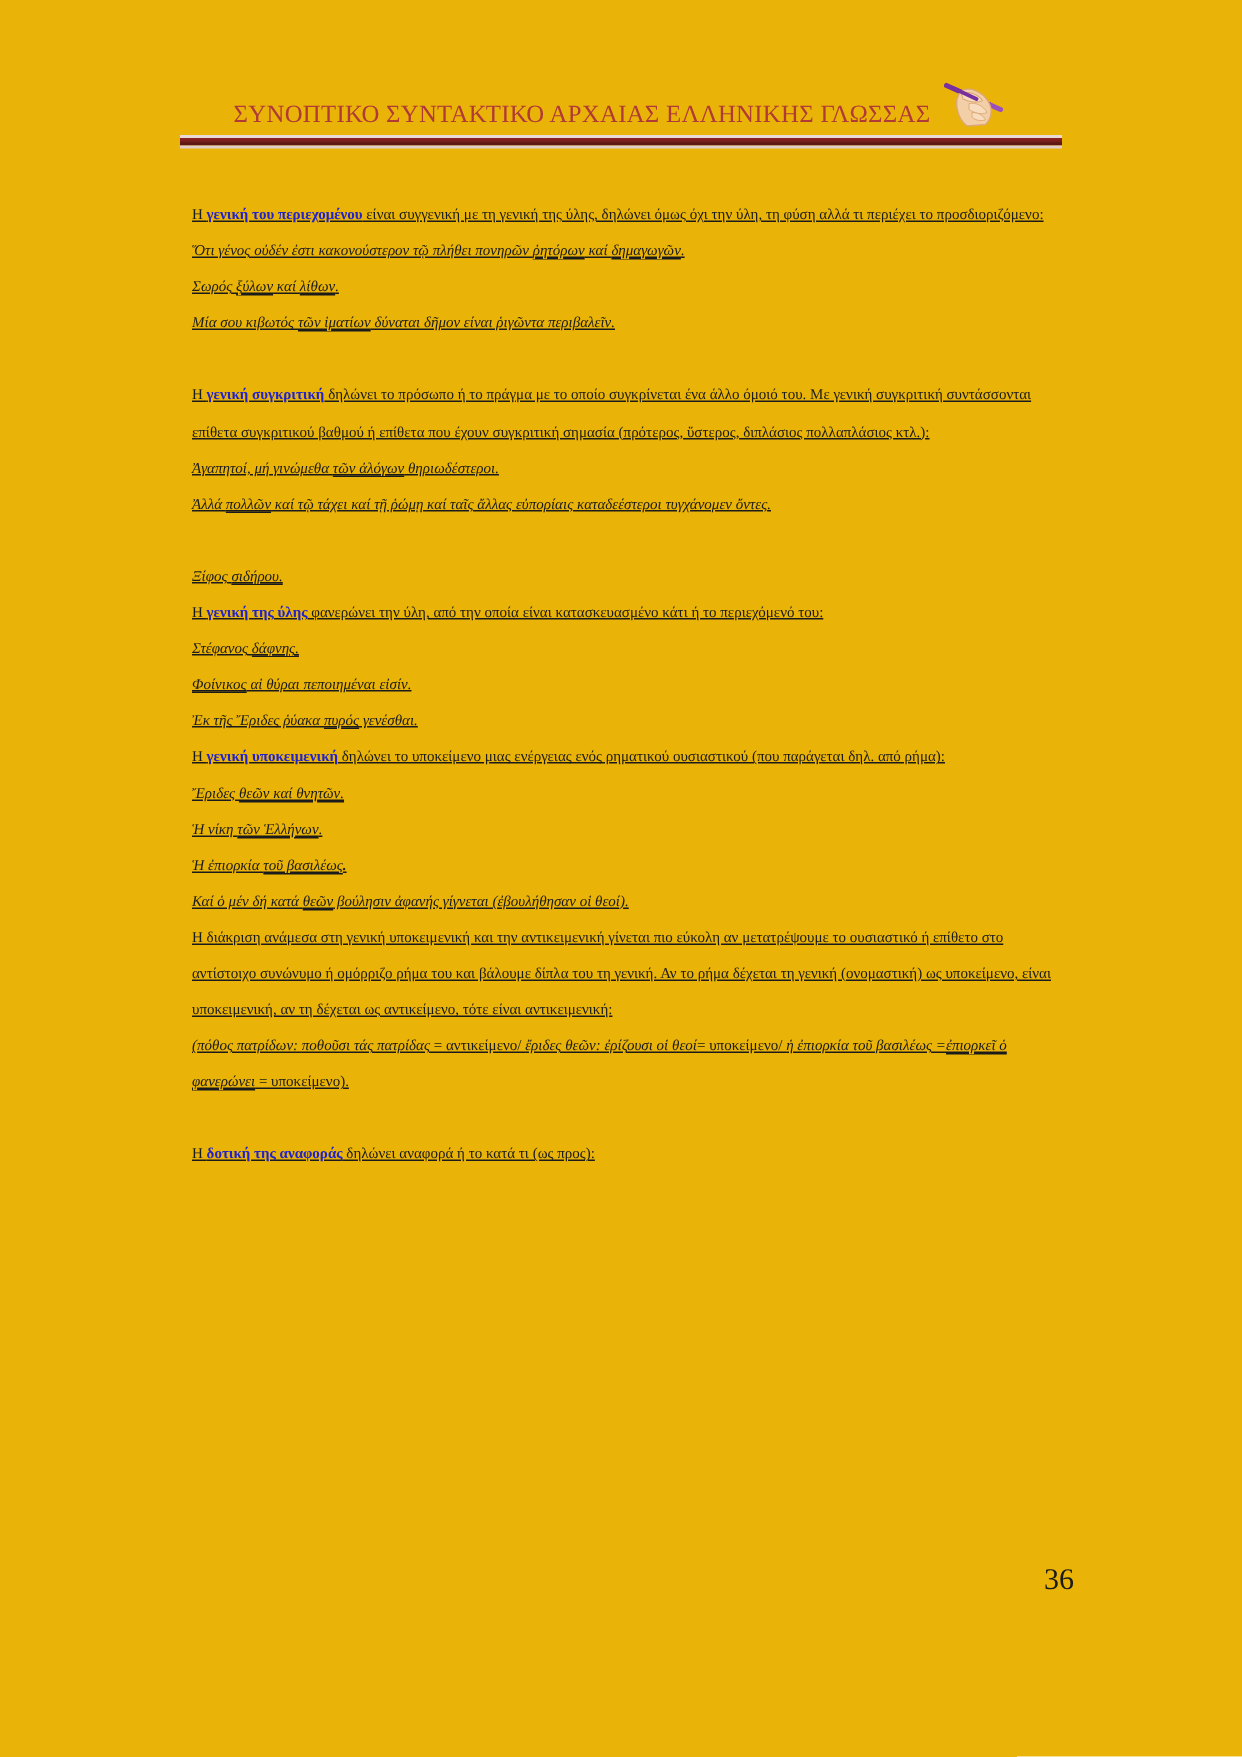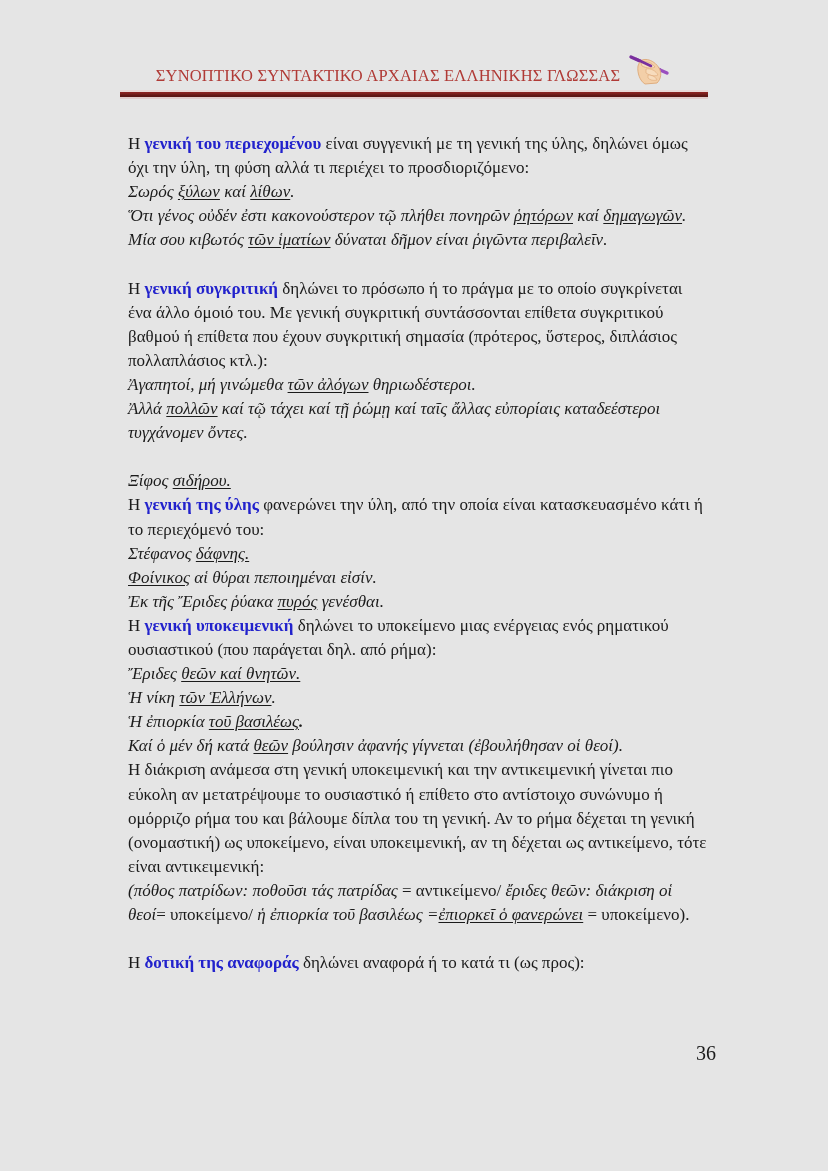--- a/index.html
+++ b/index.html
@@ -5,21 +5,21 @@
 <style>
   html, body {
     margin: 0;
     padding: 0;
     background: #ffffff;
   }
   .page {
     position: relative;
     width: 828px;
     height: 1171px;
-    background: #e5e5e5;
+    background: #eab308;
     overflow: hidden;
     font-family: "Liberation Serif", "DejaVu Serif", serif;
     color: #1b1b1b;
   }
 
   
   .header-block {
     position: absolute;
     left: 120px;
     top: 52px;
@@ -62,22 +62,23 @@
         #5a1513 100%);
     box-sizing: border-box;
   }
 
   
   .content {
     position: absolute;
     left: 128px;
     top: 132px;
     width: 582px;
-    font-size: 17px;
+    font-size: 10px;
     line-height: 24.1px;
+    text-decoration: underline;
   }
   .para {
     margin: 0;
   }
   .para + .para {
     margin-top: 0;
   }
   .gap {
     height: 24.1px;
   }
@@ -129,23 +130,23 @@
       </svg>
     </div>
     <div class="header-rule"></div>
   </div>
 
   <div class="content">
 
     <p class="para"><span>Η </span><span class="term">γενική του περιεχομένου</span><span> είναι συγγενική με τη γενική της ύλης, δηλώνει όμως όχι την ύλη, τη φύση αλλά τι περιέχει το προσδιοριζόμενο:</span></p>
 
 
+    <p class="para ital"><span>Ὅτι γένος οὐδέν ἐστι κακονούστερον τῷ πλήθει πονηρῶν </span><span class="u">ῥητόρων</span><span> καί </span><span class="u">δημαγωγῶν</span><span>.</span></p>
+
     <p class="para ital"><span>Σωρός </span><span class="u">ξύλων</span><span> καί </span><span class="u">λίθων</span><span>.</span></p>
-
-    <p class="para ital"><span>Ὅτι γένος οὐδέν ἐστι κακονούστερον τῷ πλήθει πονηρῶν </span><span class="u">ῥητόρων</span><span> καί </span><span class="u">δημαγωγῶν</span><span>.</span></p>
 
     <p class="para ital"><span>Μία σου κιβωτός </span><span class="u">τῶν ἱματίων</span><span> δύναται δῆμον είναι ῥιγῶντα περιβαλεῖν.</span></p>
 
     <div class="gap"></div>
 
     <p class="para"><span>Η </span><span class="term">γενική συγκριτική</span><span> δηλώνει το πρόσωπο ή το πράγμα με το οποίο συγκρίνεται ένα άλλο όμοιό του. Με γενική συγκριτική συντάσσονται επίθετα συγκριτικού βαθμού ή επίθετα που έχουν συγκριτική σημασία (πρότερος, ὕστερος, διπλάσιος πολλαπλάσιος κτλ.):</span></p>
 
     <p class="para ital"><span>Ἀγαπητοί, μή γινώμεθα </span><span class="u">τῶν ἀλόγων</span><span> θηριωδέστεροι.</span></p>
 
     <p class="para ital"><span>Ἀλλά </span><span class="u">πολλῶν</span><span> καί τῷ τάχει καί τῇ ῥώμῃ καί ταῖς ἄλλας εὐπορίαις καταδεέστεροι τυγχάνομεν ὄντες.</span></p>
@@ -168,21 +169,21 @@
 
     <p class="para ital"><span>Ἡ νίκη </span><span class="u">τῶν Ἑλλήνων</span><span>.</span></p>
 
     <p class="para ital"><span>Ἡ ἐπιορκία </span><span class="u">τοῦ βασιλέως</span><span class="bold">.</span></p>
 
     <p class="para ital"><span>Καί ὁ μέν δή κατά </span><span class="u">θεῶν</span><span> βούλησιν ἀφανής γίγνεται (ἐβουλήθησαν οἱ θεοί).</span></p>
 
 
     <p class="para">Η διάκριση ανάμεσα στη γενική υποκειμενική και την αντικειμενική γίνεται πιο εύκολη αν μετατρέψουμε το ουσιαστικό ή επίθετο στο αντίστοιχο συνώνυμο ή ομόρριζο ρήμα του και βάλουμε δίπλα του τη γενική. Αν το ρήμα δέχεται τη γενική (ονομαστική) ως υποκείμενο, είναι υποκειμενική, αν τη δέχεται ως αντικείμενο, τότε είναι αντικειμενική:</p>
 
-    <p class="para ital"><span>(πόθος πατρίδων: ποθοῦσι τάς πατρίδας</span><span class="nonital" style="font-style:normal"> = αντικείμενο/ </span><span>ἔριδες θεῶν: διάκριση οἱ θεοί</span><span style="font-style:normal">= υποκείμενο/ </span><span>ἡ ἐπιορκία τοῦ βασιλέως =</span><span class="u">ἐπιορκεῖ ὁ φανερώνει</span><span style="font-style:normal"> = υποκείμενο).</span></p>
+    <p class="para ital"><span>(πόθος πατρίδων: ποθοῦσι τάς πατρίδας</span><span class="nonital" style="font-style:normal"> = αντικείμενο/ </span><span>ἔριδες θεῶν: ἐρίζουσι οἱ θεοί</span><span style="font-style:normal">= υποκείμενο/ </span><span>ἡ ἐπιορκία τοῦ βασιλέως =</span><span class="u">ἐπιορκεῖ ὁ φανερώνει</span><span style="font-style:normal"> = υποκείμενο).</span></p>
 
     <div class="gap"></div>
 
     <p class="para"><span>Η </span><span class="term">δοτική της αναφοράς</span><span> δηλώνει αναφορά ή το κατά τι (ως προς):</span></p>
 
   </div>
 
   <div class="page-number">36</div>
 
 </div>

